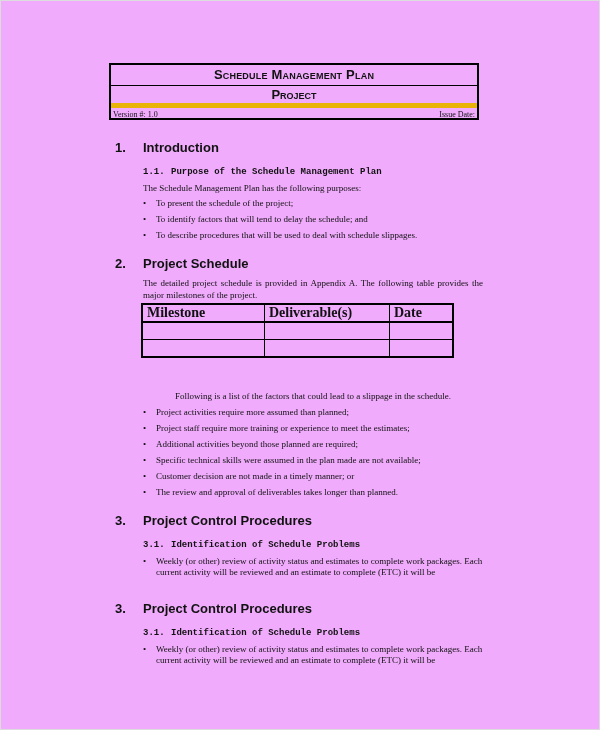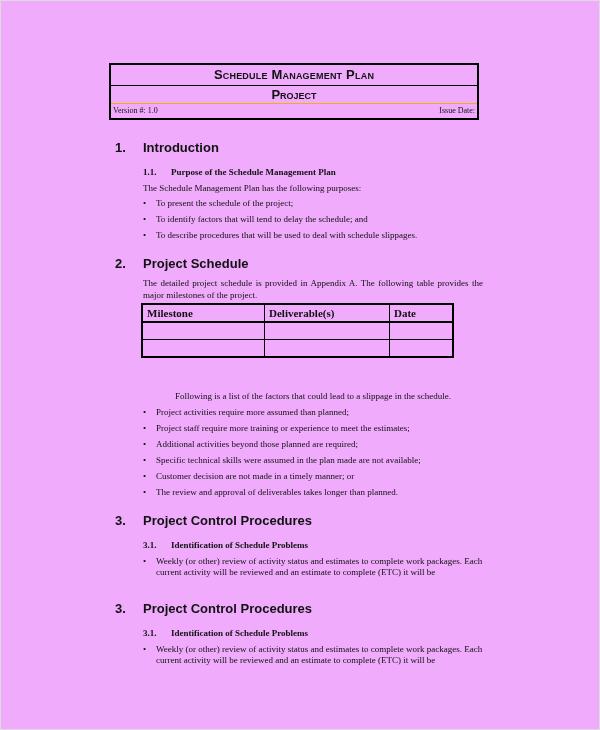--- a/index.html
+++ b/index.html
@@ -14,54 +14,54 @@
   .hdr {
     position: absolute; left: 108px; top: 62px; width: 366px; height: 53px;
     border: 2px solid #000;
   }
   .hdr .r1 {
     height: 20px; border-bottom: 1px solid #000; text-align: center;
     font-family: "Liberation Sans", sans-serif; font-weight: bold; font-size: 13px;
     line-height: 20px; font-variant: small-caps; letter-spacing: 0.2px;
   }
   .hdr .r2 {
-    height: 17px; border-bottom: 1px solid #eab308; text-align: center;
+    height: 17px; border-bottom: 5px solid #eab308; text-align: center;
     font-family: "Liberation Sans", sans-serif; font-weight: bold; font-size: 13px;
     line-height: 17px; font-variant: small-caps;
   }
   .hdr .r3 {
     height: 14px; font-size: 8px; line-height: 14px; padding: 0 2px;
     display: flex; justify-content: space-between;
   }
   .h1 {
     position: absolute; left: 114px; font-family: "Liberation Sans", sans-serif;
     font-weight: bold; font-size: 13px;
   }
   .h1 .num { display: inline-block; width: 28px; }
   .h2 {
-    position: absolute; left: 142px; font-family: Liberation Serif, serif;
+    position: absolute; left: 142px; font-family: Liberation Mono, monospace;
     font-weight: bold; font-size: 9px;
   }
   .h2 .num { display: inline-block; width: 28px; }
   .p {
     position: absolute; left: 142px; font-size: 9px; line-height: 12px; width: 340px;
   }
   .bl {
     position: absolute; left: 142px; font-size: 9px; line-height: 11px; width: 330px;
   }
   .bl .dot { position: absolute; left: 0; top: 0; font-size: 9px; }
   .bl .txt { position: absolute; left: 13px; top: 0; white-space: nowrap; }
   .bl.wrap .txt { white-space: normal; width: 330px; }
   table.ms {
     position: absolute; left: 140px; top: 302px; width: 313px;
     border-collapse: collapse; border: 2px solid #000;
   }
   table.ms th, table.ms td {
     border: 1px solid #000; height: 16px; padding: 0 4px; text-align: left;
-    font-size: 11px; font-weight: bold;
+    font-size: 14px; font-weight: bold;
   }
   table.ms th { border-bottom: 2px solid #000; }
 </style>
 </head>
 <body>
 
 <div class="page">
 
   <div class="hdr">
     <div class="r1">Schedule Management Plan</div>

